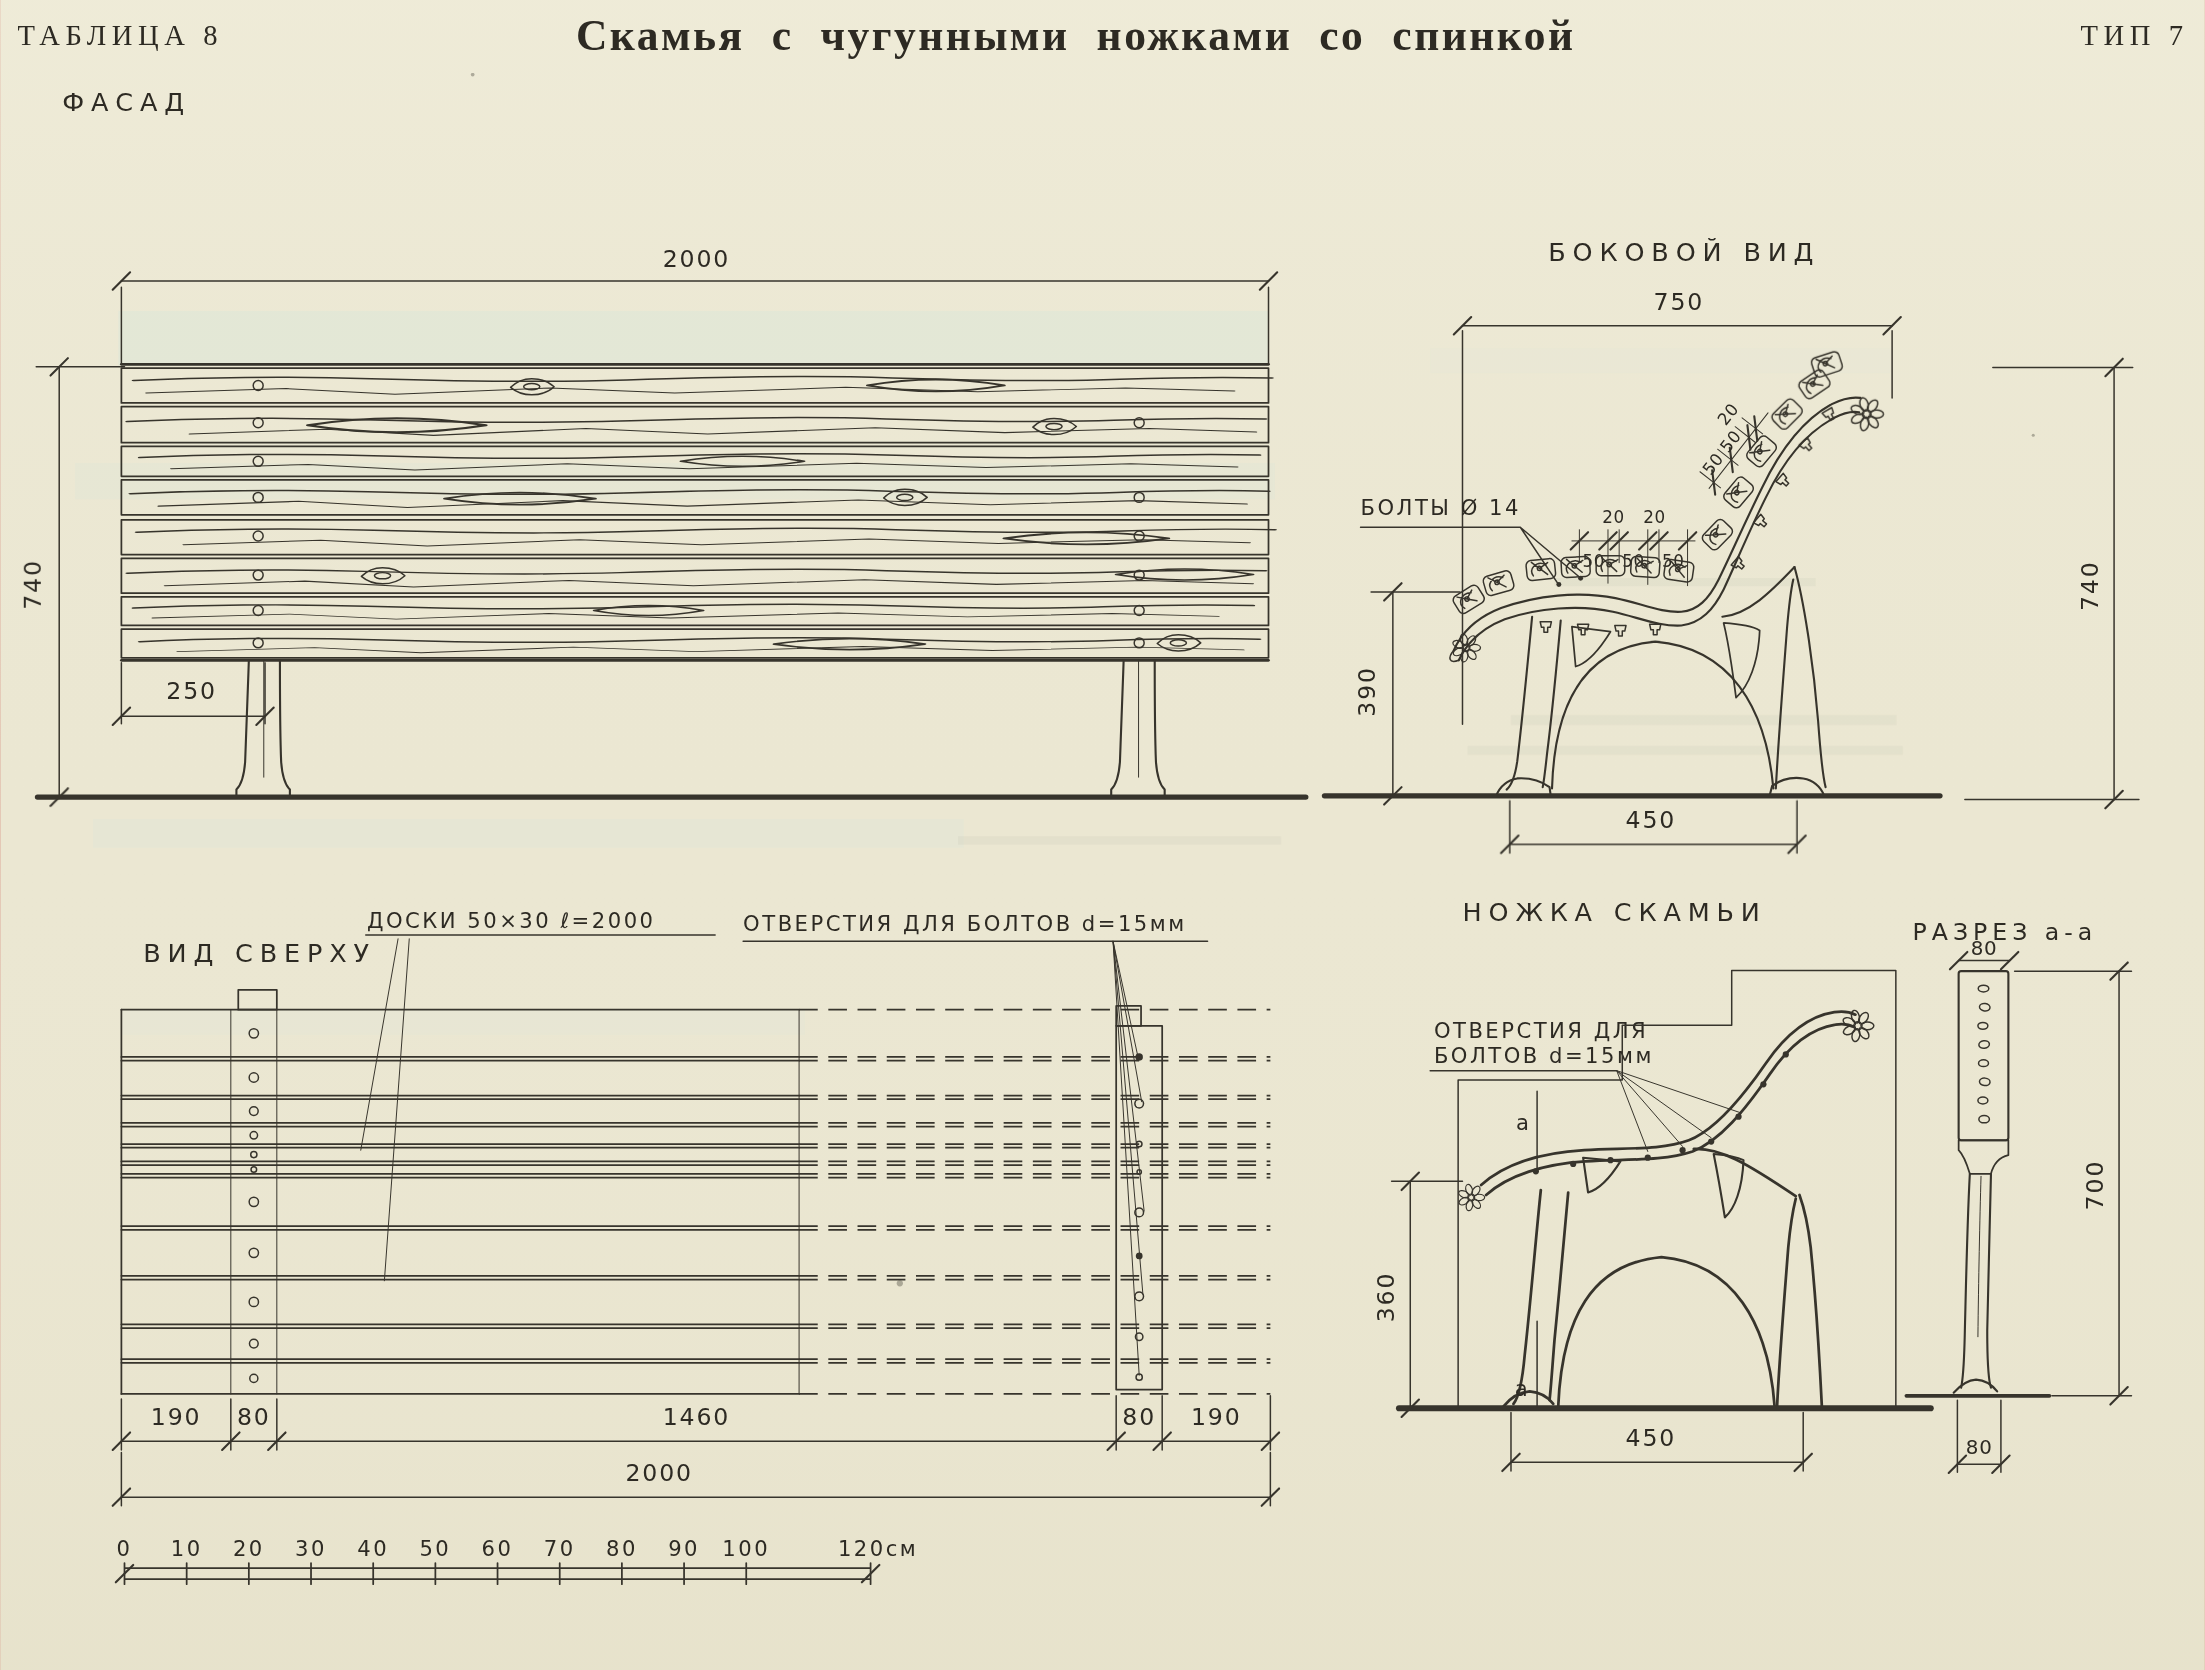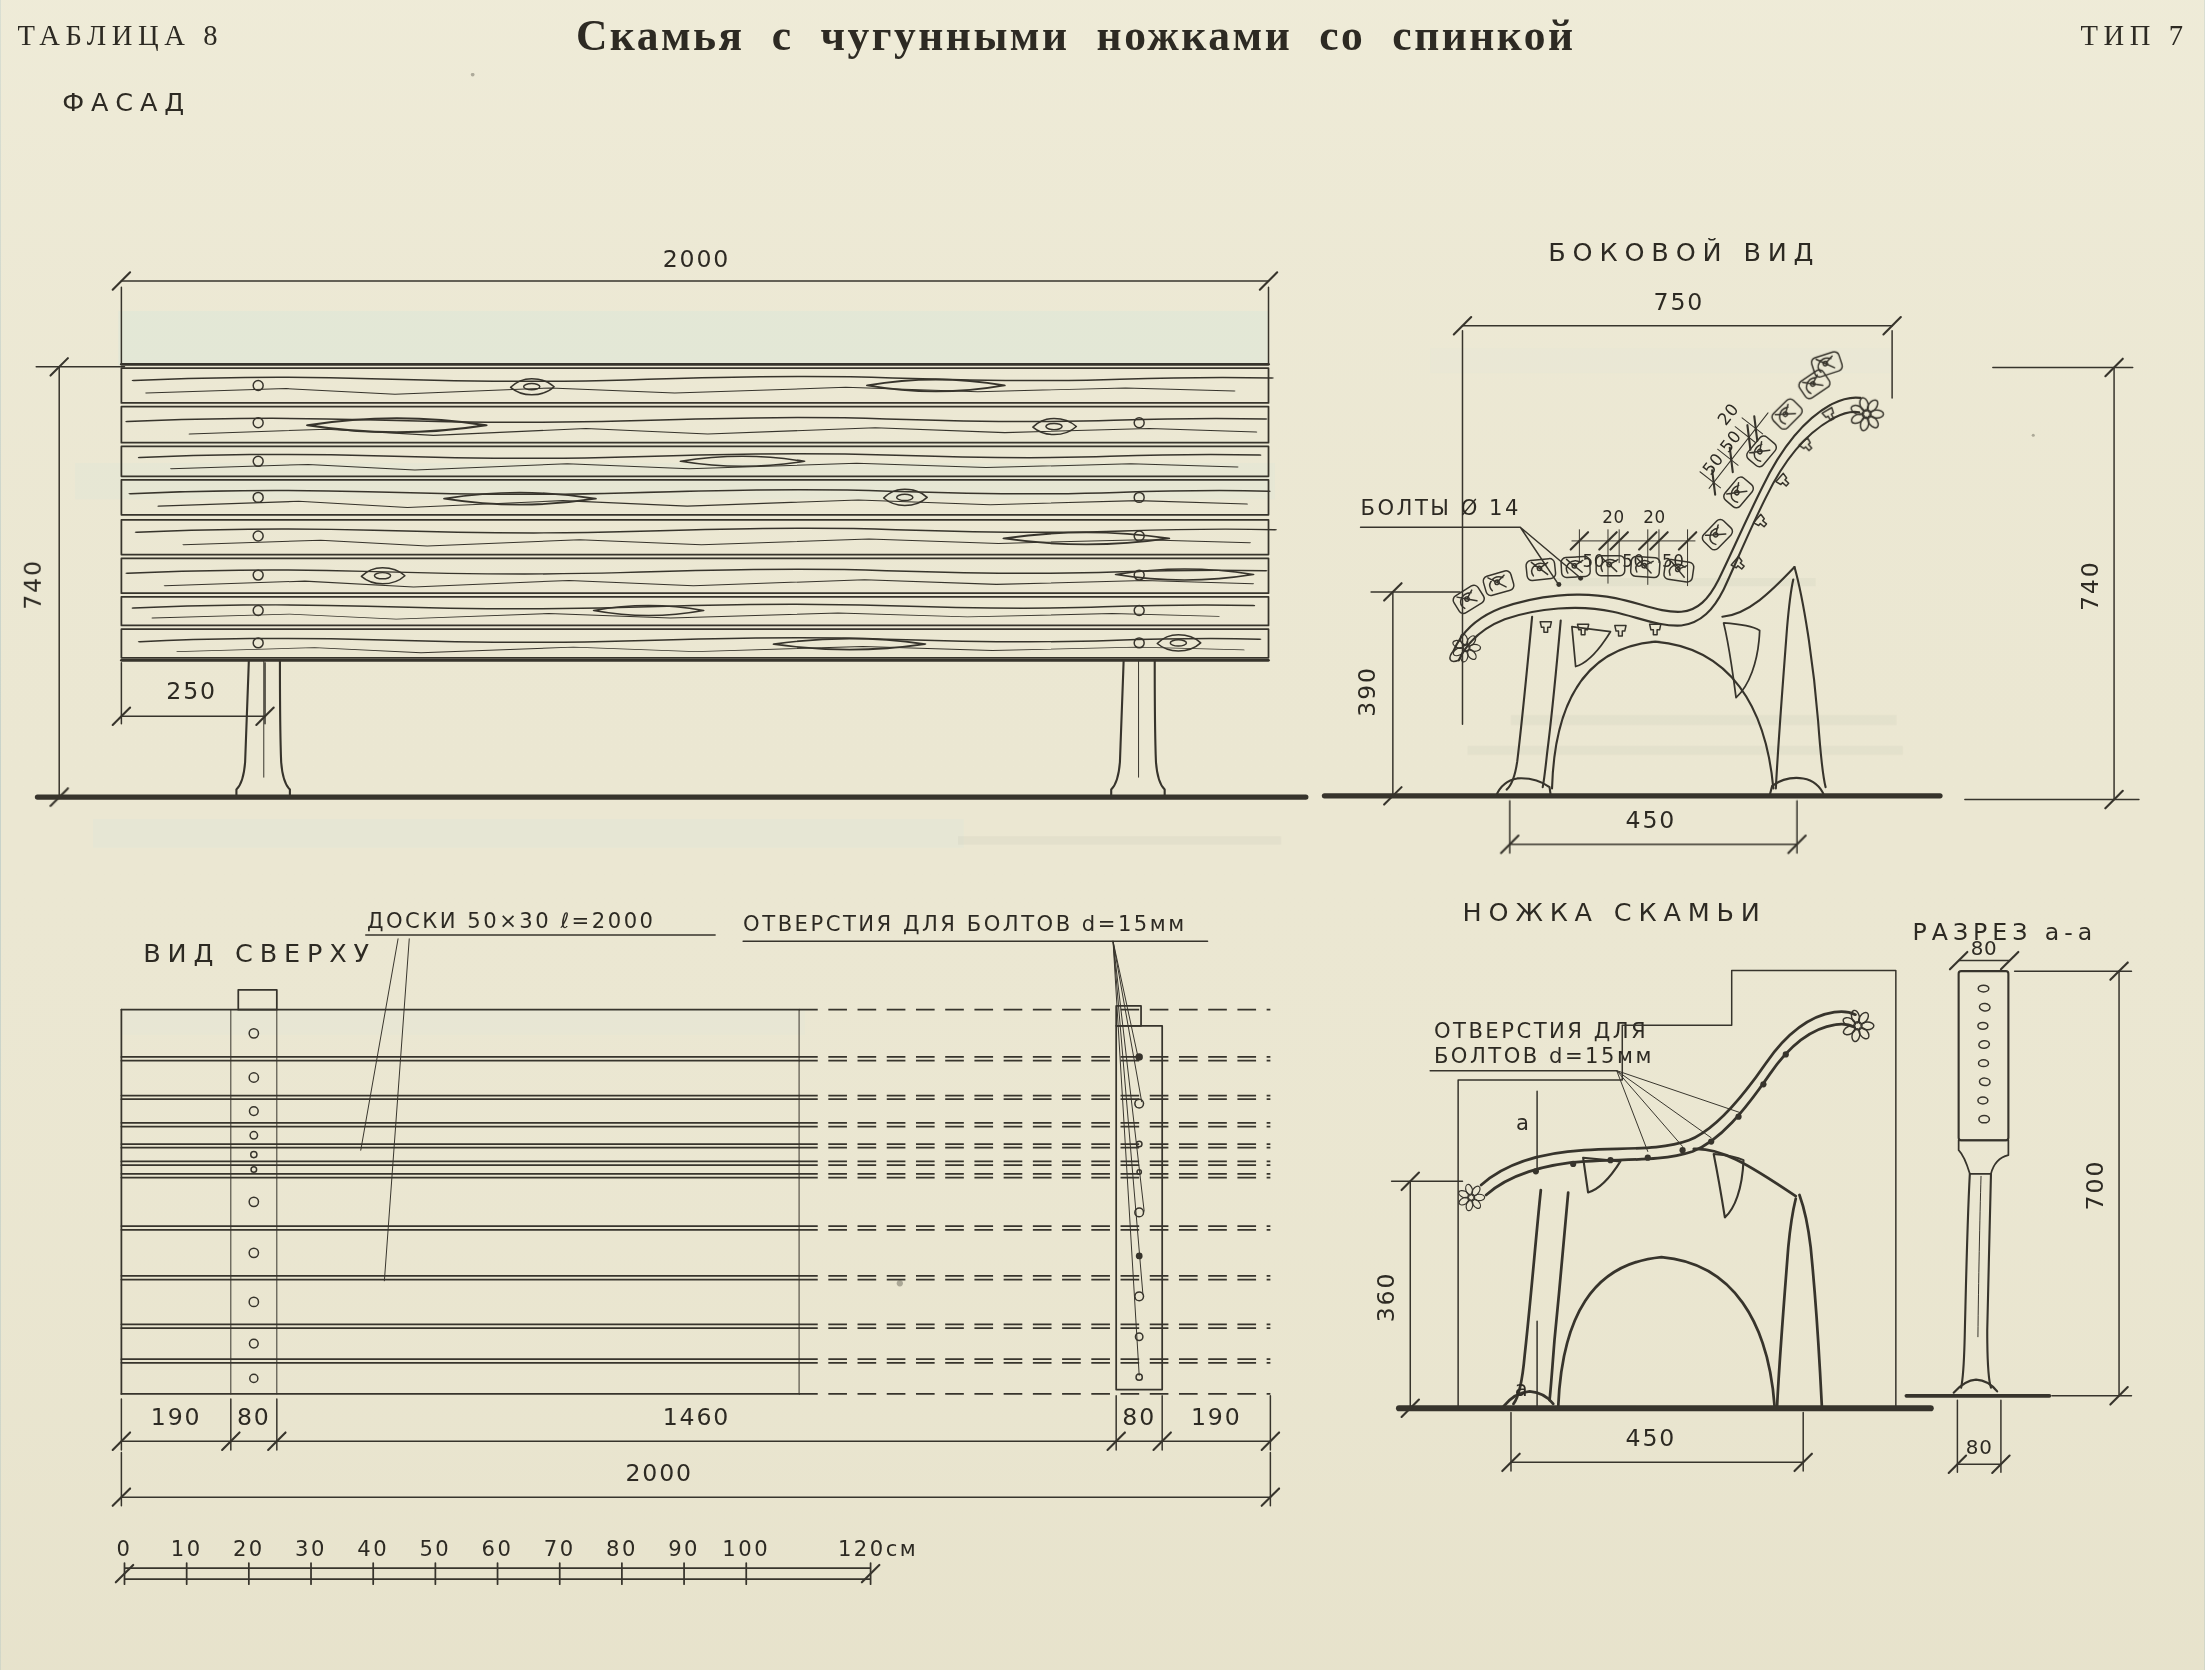--- a/index.html
+++ b/index.html
@@ -1,16 +1,16 @@
 <!DOCTYPE html>
 <html style="font-size:10px"><head>
 <meta charset="utf-8">
 <style>
   html,body{margin:0;padding:0;background:#e7e3cd;}
-  .sheet{position:relative;width:2205px;height:1670px;overflow:hidden;background:#0369a1;}
+  .sheet{position:relative;width:2205px;height:1670px;overflow:hidden;background:#b91c1c;}
   svg{display:block;width:100%;height:100%;}
   .s{stroke:#37342c;fill:none;stroke-linecap:round;stroke-linejoin:round;}
   .w1{stroke-width:1.6}.w2{stroke-width:2.4}.w25{stroke-width:2.8}.w3{stroke-width:3.4}
   .w4{stroke-width:4.4}.w6{stroke-width:6}.w8{stroke-width:8.5}.w10{stroke-width:10}
   .dash{stroke-dasharray:30 17;stroke-linecap:butt;}
   .fillink{fill:#37342c;stroke:none;}
   text{fill:#2d2a23;}
   .hand{font-family:"DejaVu Sans",sans-serif;font-size:41px;letter-spacing:11px;}
   .hand-sm{font-family:"DejaVu Sans",sans-serif;font-size:34px;letter-spacing:4px;}
   .num{font-family:"DejaVu Sans",sans-serif;font-size:38px;letter-spacing:3px;}

